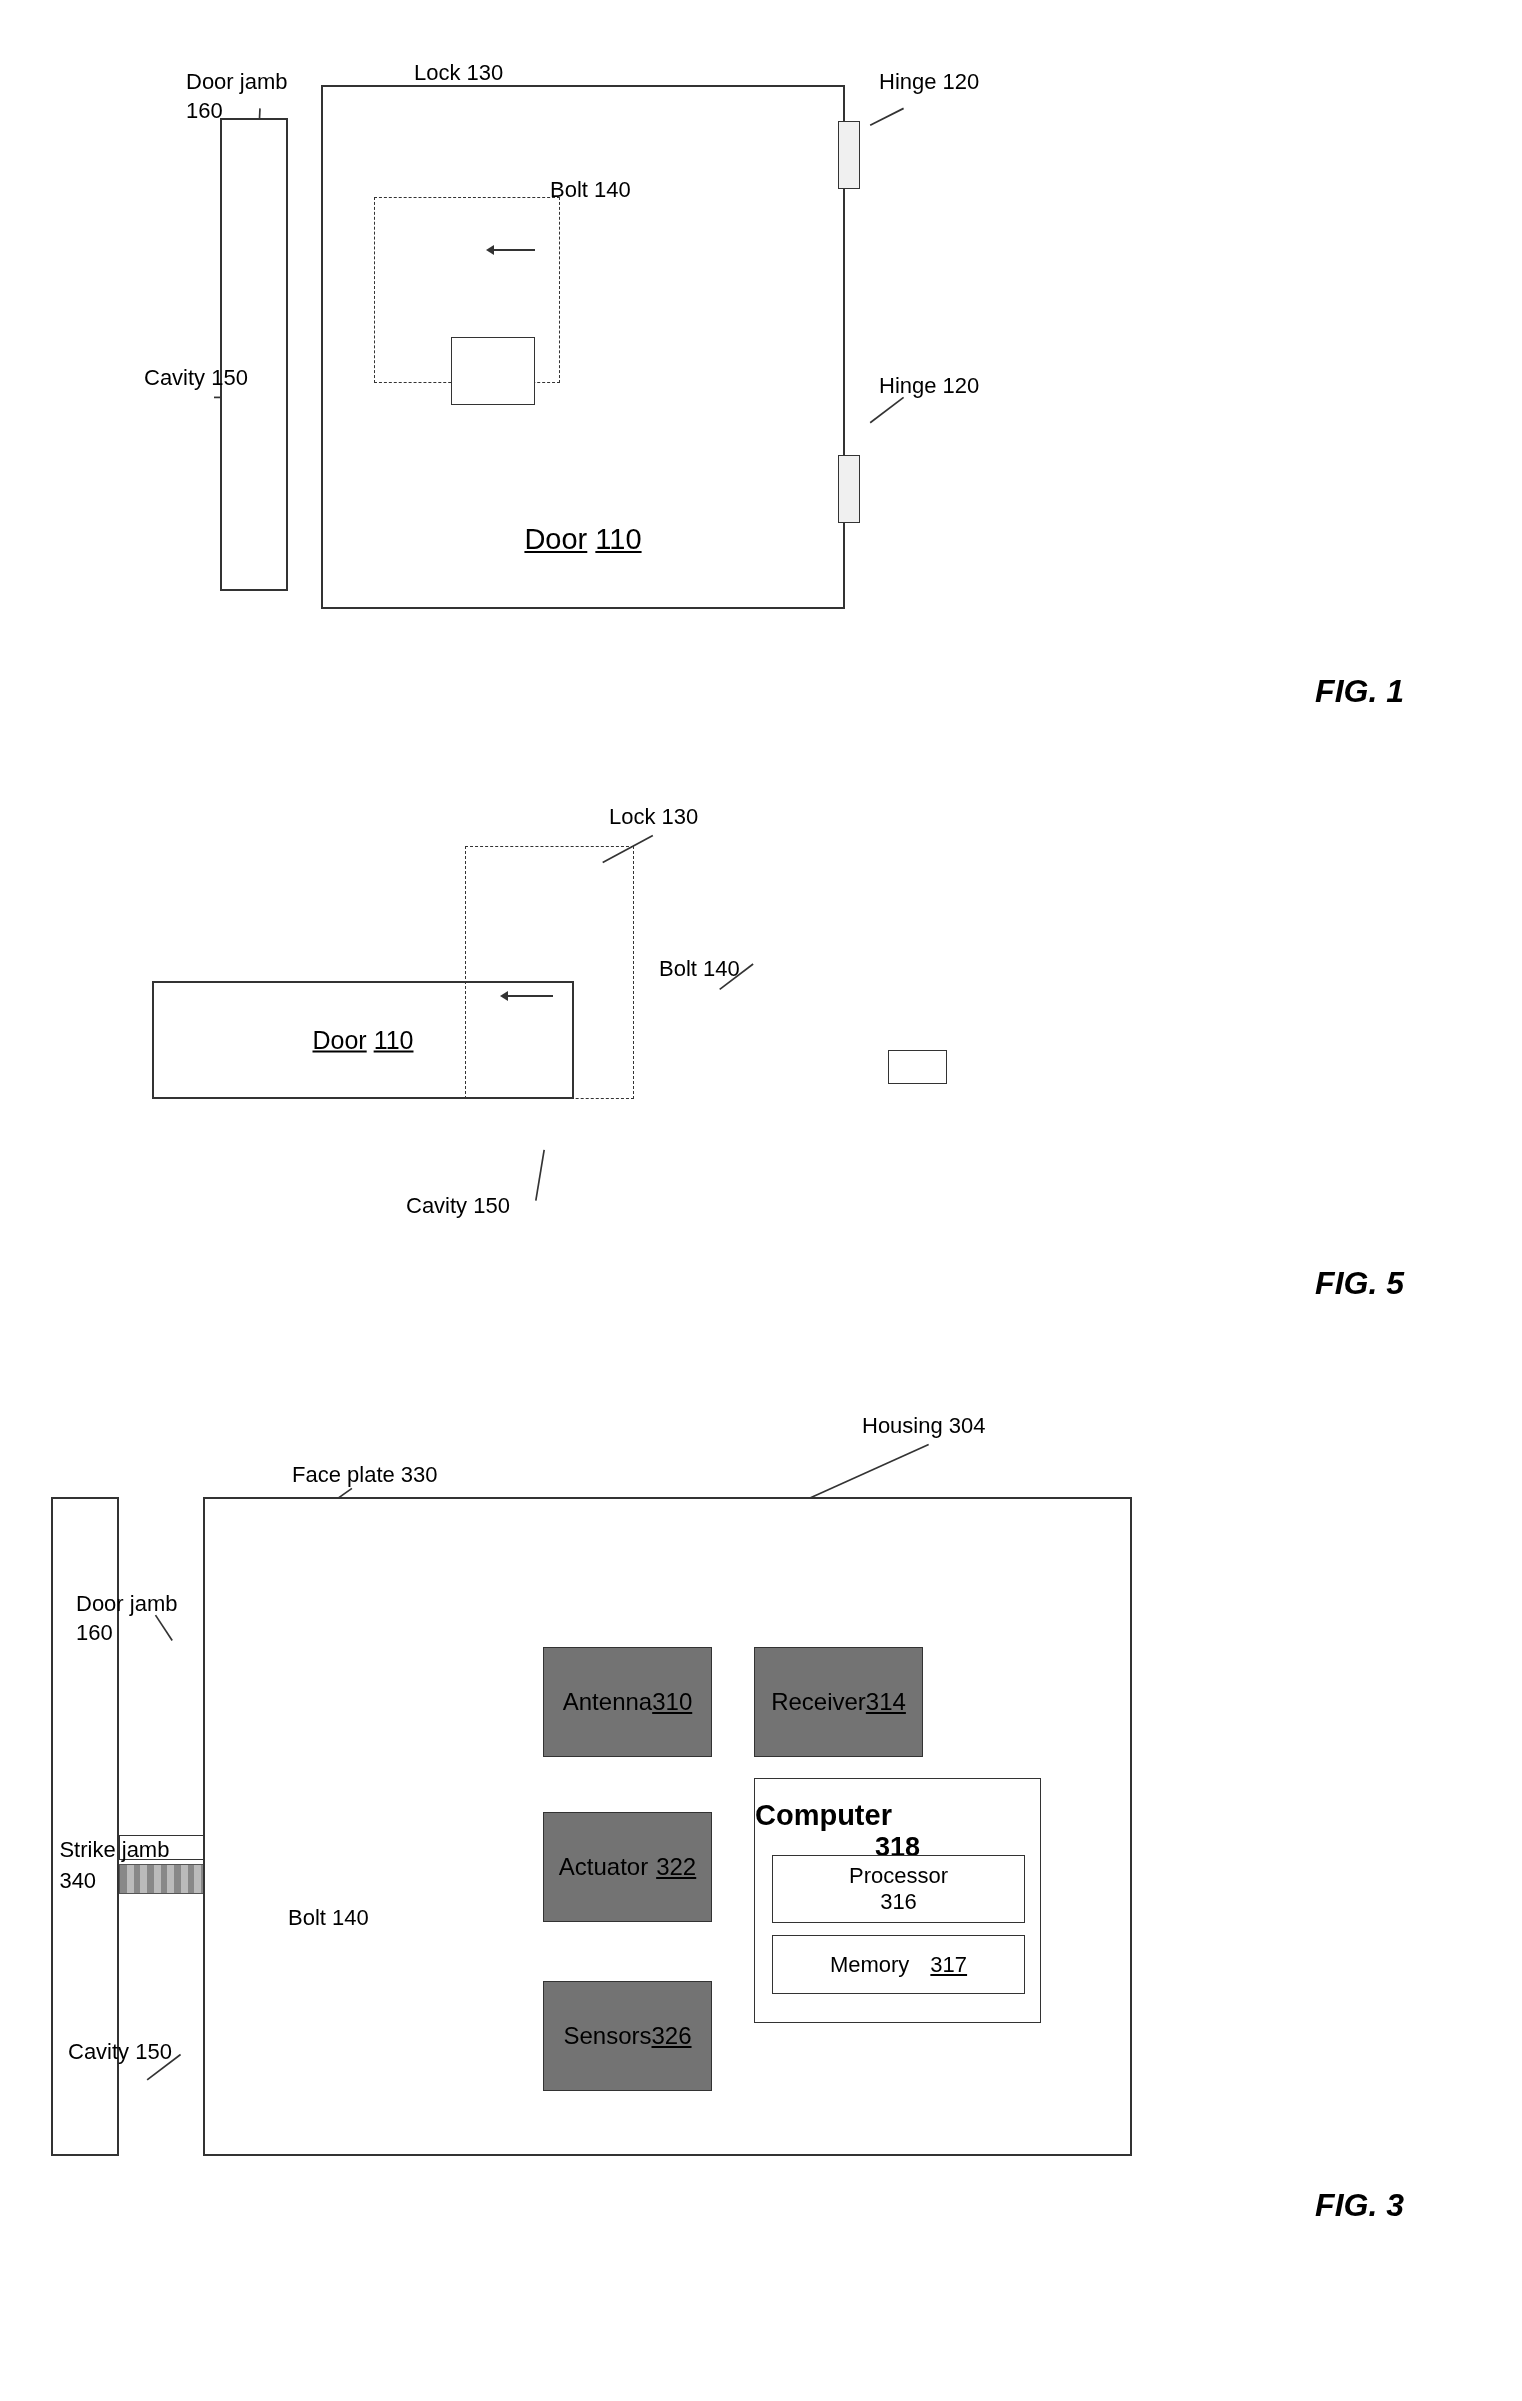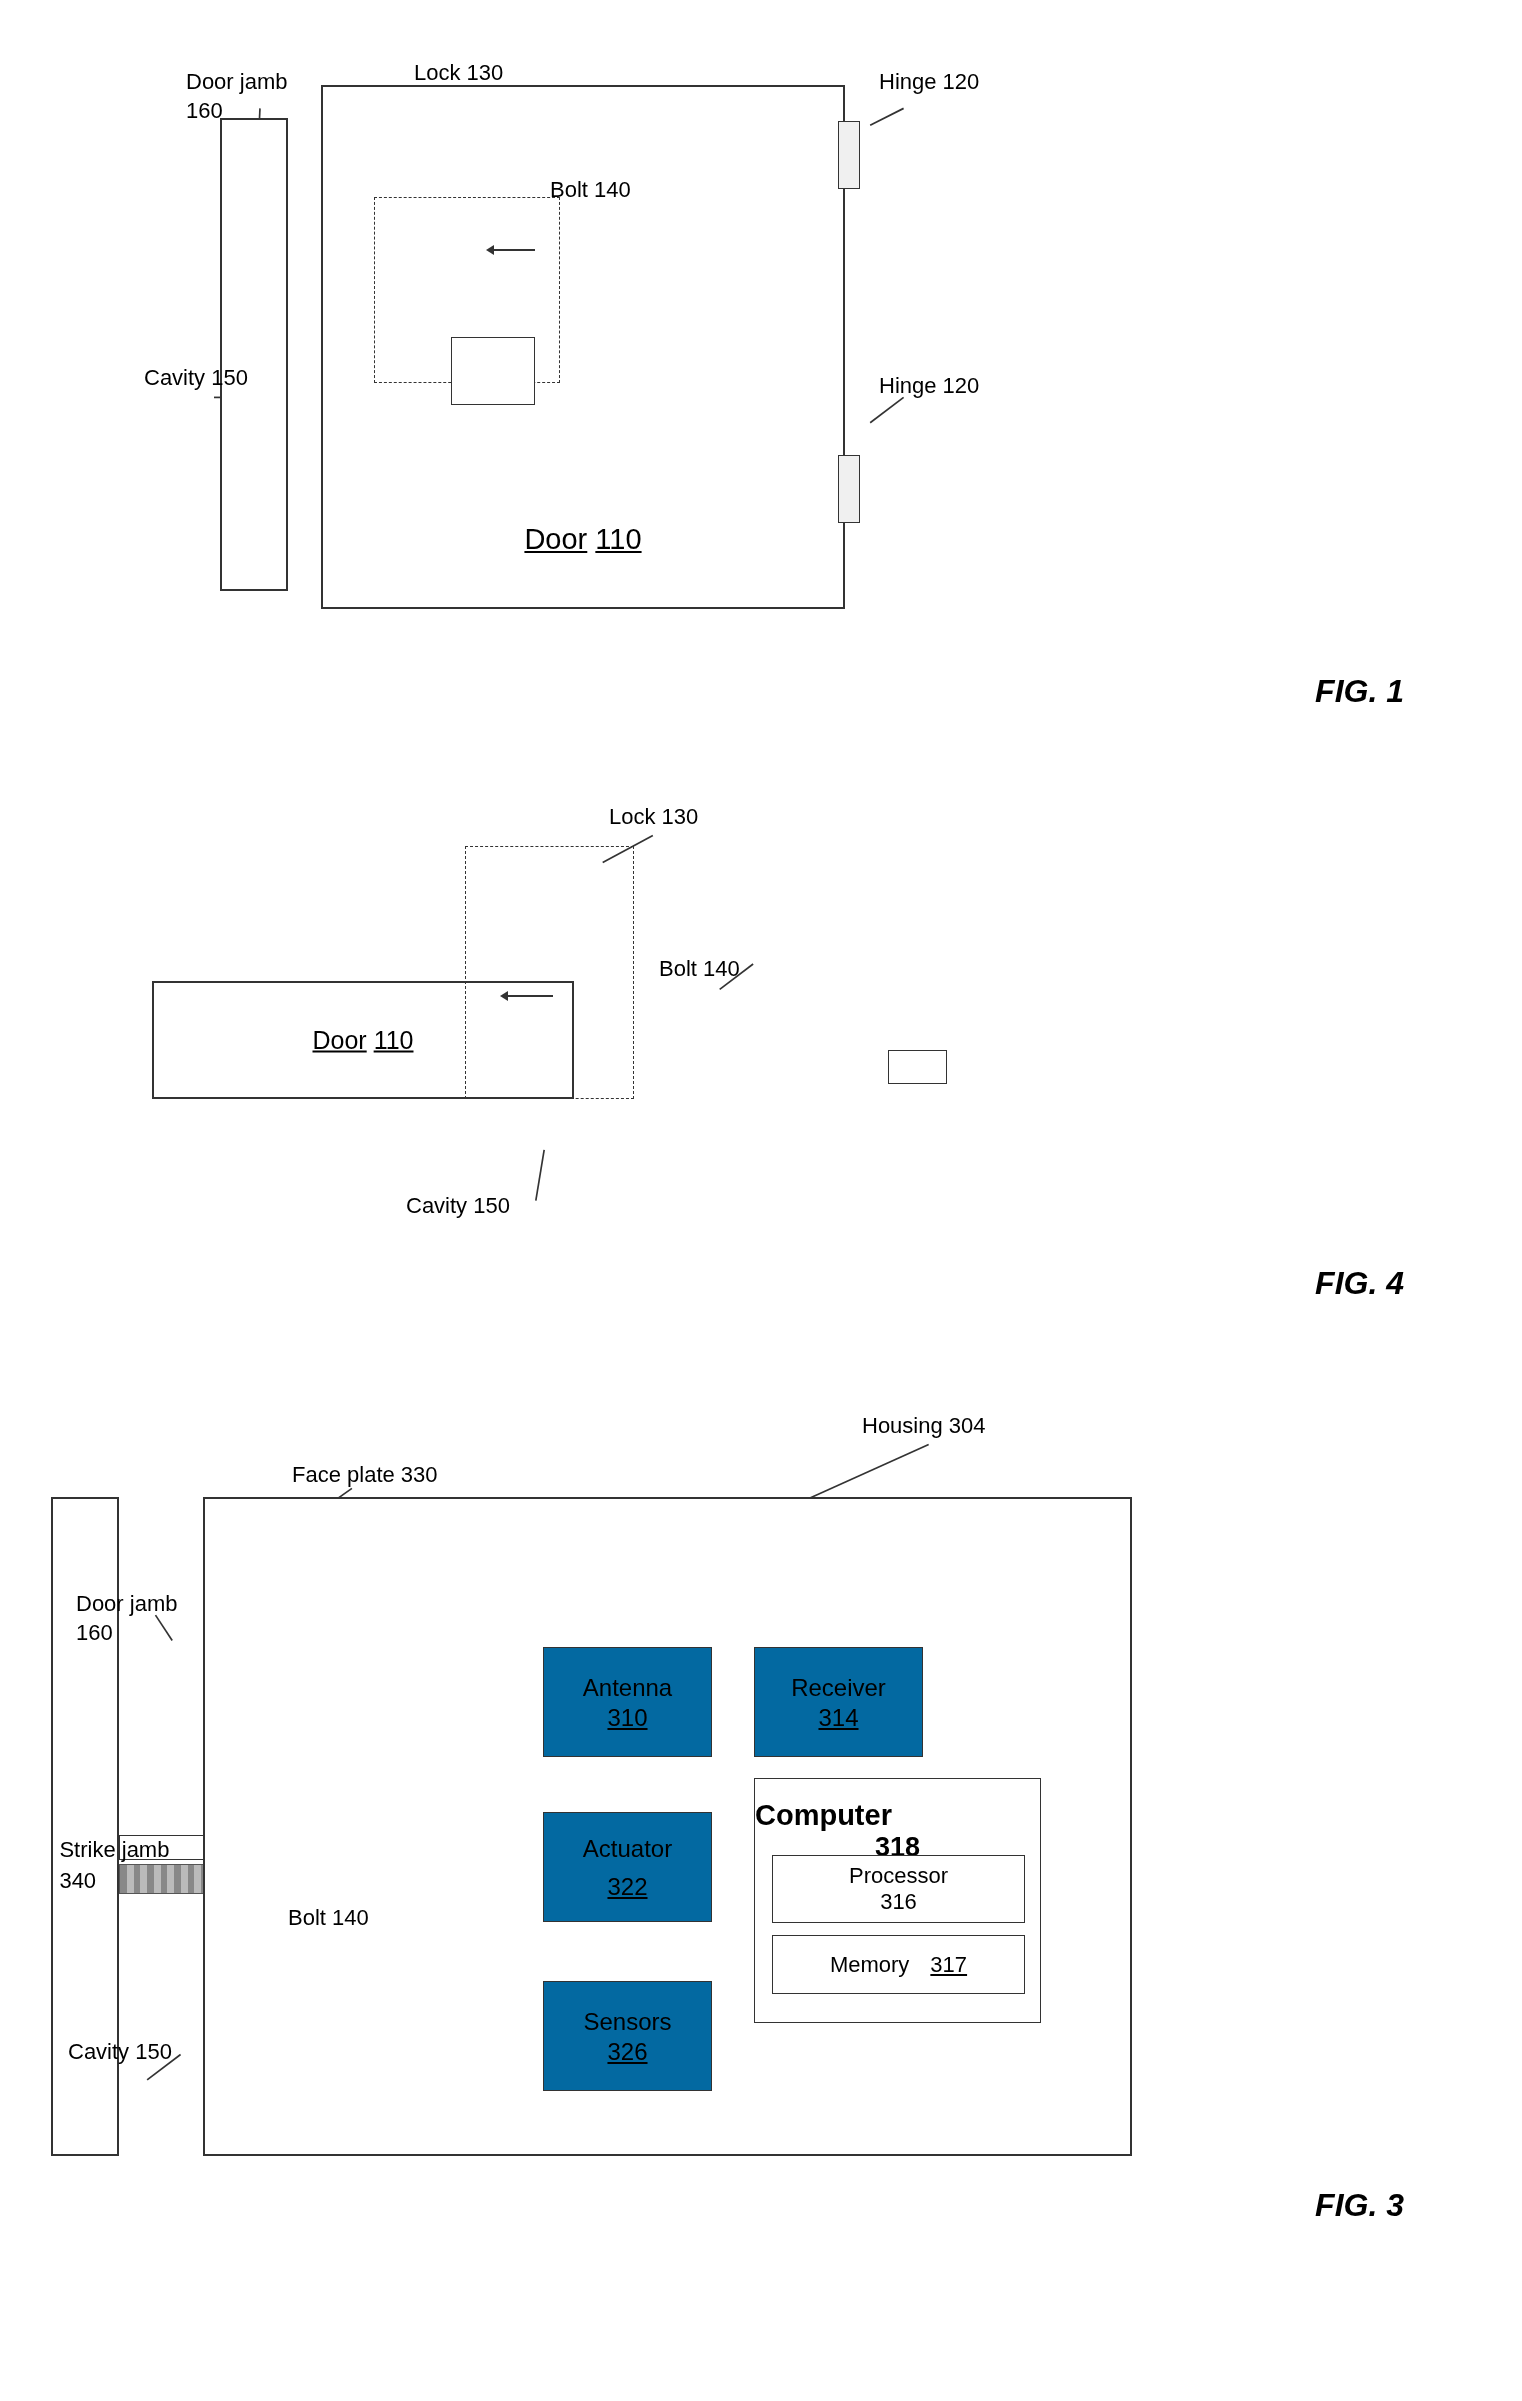--- a/index.html
+++ b/index.html
@@ -269,23 +269,22 @@
         #bbb 6.8px,
         #bbb 13.5px
       );
       border: 1.7px solid #555;
     }
 
     
     .fig3-comp-box {
       position: absolute;
       border: 1.7px solid #333;
-      background: #0369a1;
+      background: #737373;
       display: flex;
-      flex-direction: column;
       align-items: center;
       justify-content: center;
       text-align: center;
     }
 
     .fig3-comp-box .comp-title {
       font-size: 24px;
       line-height: 1.3;
     }
     .fig3-comp-box .comp-num {
@@ -492,21 +491,21 @@
     </div>
 
     <div class="annotation" style="left:608px; top:177px;">
       <span>Bolt 140</span>
     </div>
 
     <div class="annotation" style="left:355px; top:414px;">
       <span>Cavity 150</span>
     </div>
 
-    <div class="fig2-label">FIG. 4</div>
+    <div class="fig2-label">FIG. 5</div>
   </div>
 
   <div class="fig3-container">
 
     <svg class="annotation-svg" viewBox="0 0 1700 1000" preserveAspectRatio="none">
 
       <line x1="1050" y1="68" x2="900" y2="135" stroke="#333" stroke-width="2"></line>
 
       <line x1="125" y1="270" x2="145" y2="300" stroke="#333" stroke-width="2"></line>
 

